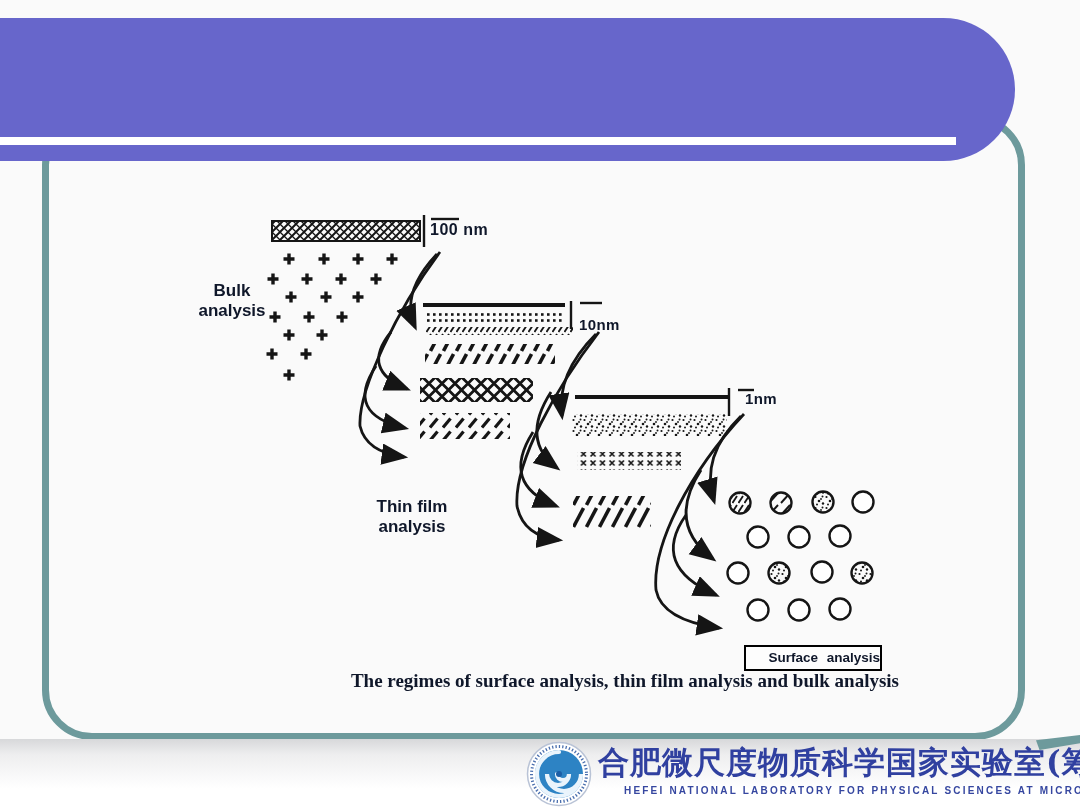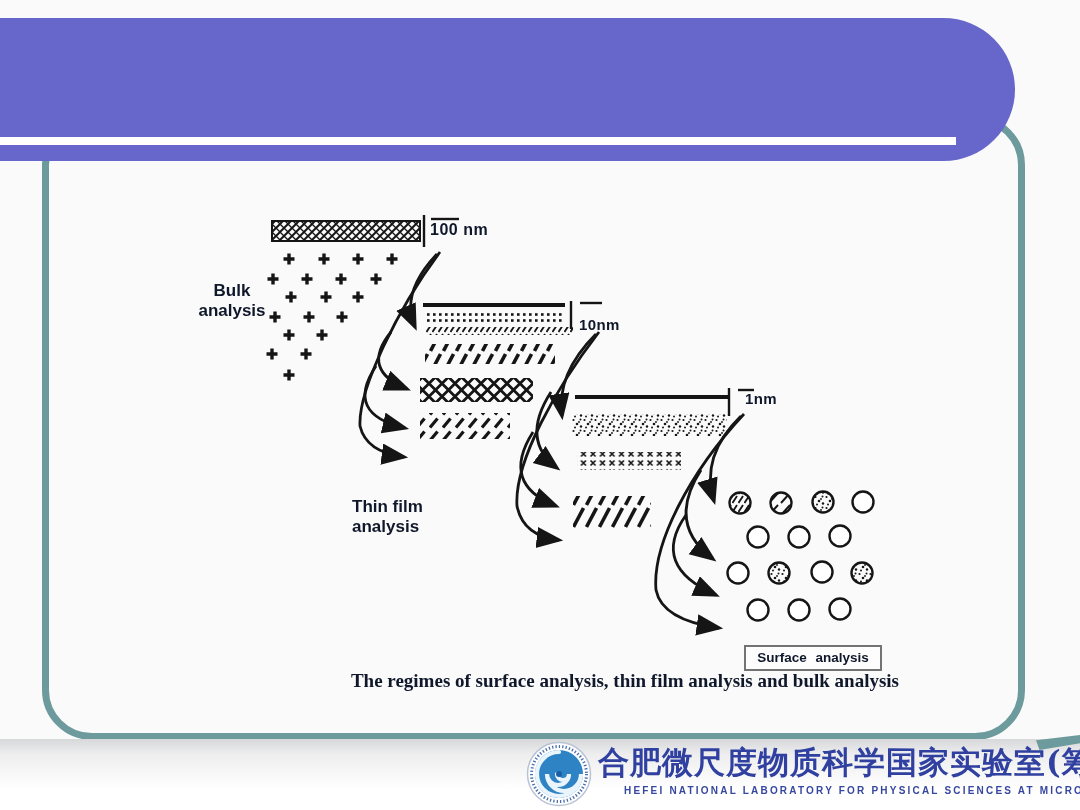--- a/index.html
+++ b/index.html
@@ -10,26 +10,26 @@
           background:#6766cb;border-radius:0 72px 72px 0;z-index:4;}
   .banner-line{position:absolute;left:0;top:137px;width:956px;height:8px;
           background:#ffffff;z-index:5;}
   .frame{position:absolute;left:42px;top:115px;width:969px;height:611px;
          border:7px solid #6d9a9c;border-radius:50px;z-index:1;background:transparent;}
 
   #fig-svg{position:absolute;left:0;top:0;width:1080px;height:810px;z-index:2;}
 
   .fig-label{position:absolute;z-index:3;font-weight:bold;color:#0f172a;}
   .bulk{left:172px;top:281px;width:120px;text-align:center;font-size:17px;line-height:20px;}
-  .thin{left:352px;top:497px;width:120px;font-size:17px;line-height:20px;}
+  .thin{left:352px;top:497px;width:120px;text-align:center;font-size:17px;line-height:20px;}
   .s100{left:430px;top:221px;font-size:16px;letter-spacing:0.5px;}
   .s10{left:579px;top:304px;font-size:15px;letter-spacing:0.4px;margin-top:12px;}
   .s1{left:737px;top:390px;font-size:15px;letter-spacing:0.4px;margin-left:8px;}
   .surface-box{left:744px;top:645px;width:134px;height:22px;line-height:22px;
-        border:2px solid #737373;text-align:center;font-size:13.5px;word-spacing:5px;
+        border:2px solid #000000;text-align:right;font-size:13.5px;word-spacing:5px;
         background:#fdfdfd;}
   .caption{left:295px;top:670px;width:604px;text-align:right;
         font-family:"Liberation Serif",serif;font-size:19px;font-weight:bold;}
 
   .footer{position:absolute;left:0;top:739px;width:1080px;height:71px;z-index:2;
         background:linear-gradient(180deg,#d7d8da 0%,#eeeeef 22%,#ffffff 70%);}
   .footer-accent{position:absolute;right:0;top:-4px;width:44px;height:15px;background:#6d9a9c;
         clip-path:polygon(0 35%,100% 0,100% 55%,8% 100%);}
   .logo{position:absolute;left:526px;top:2px;width:66px;height:66px;}
   .cn{position:absolute;left:598px;top:3px;width:480px;font-size:31px;font-weight:bold;

